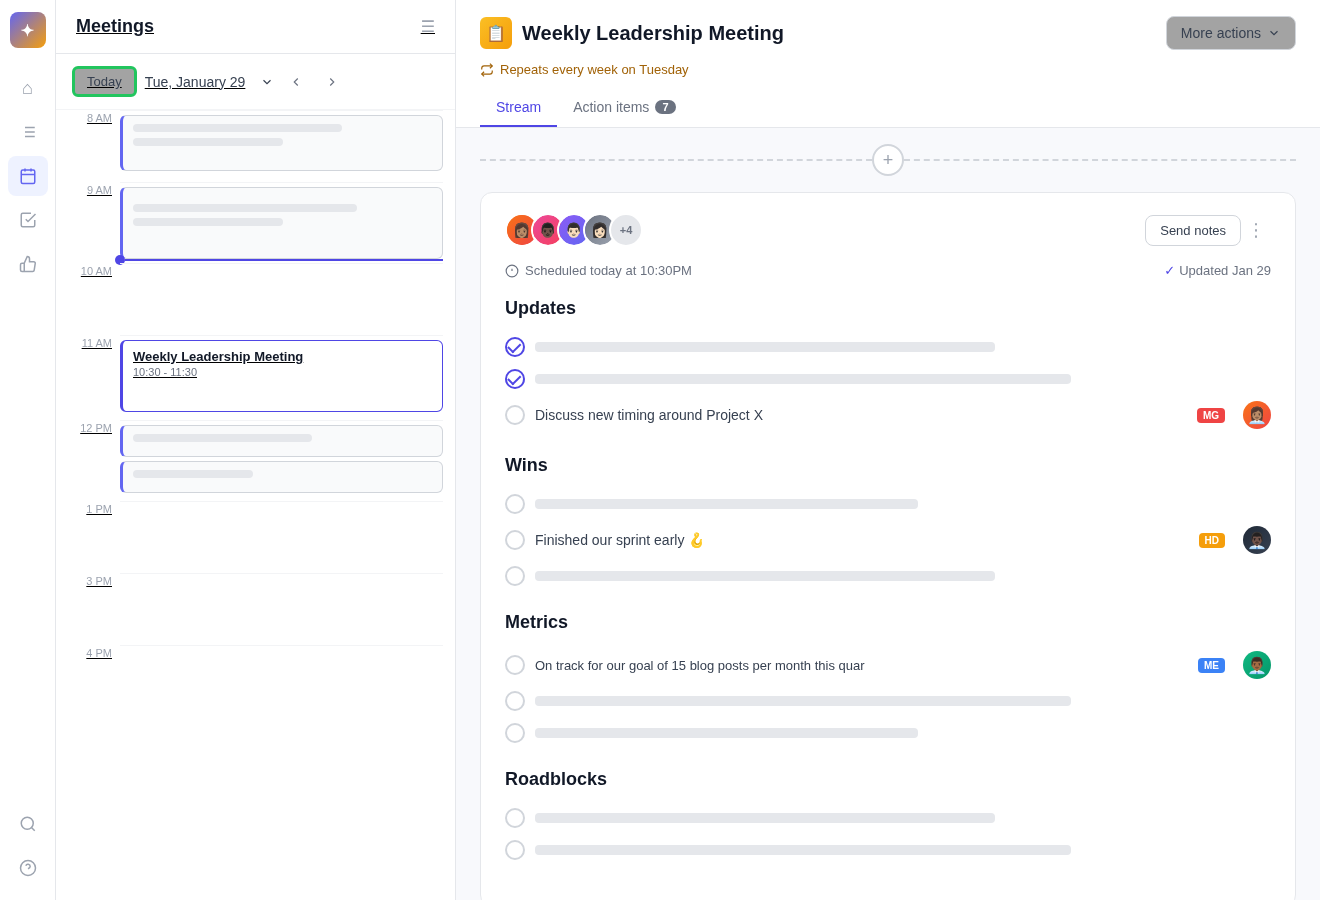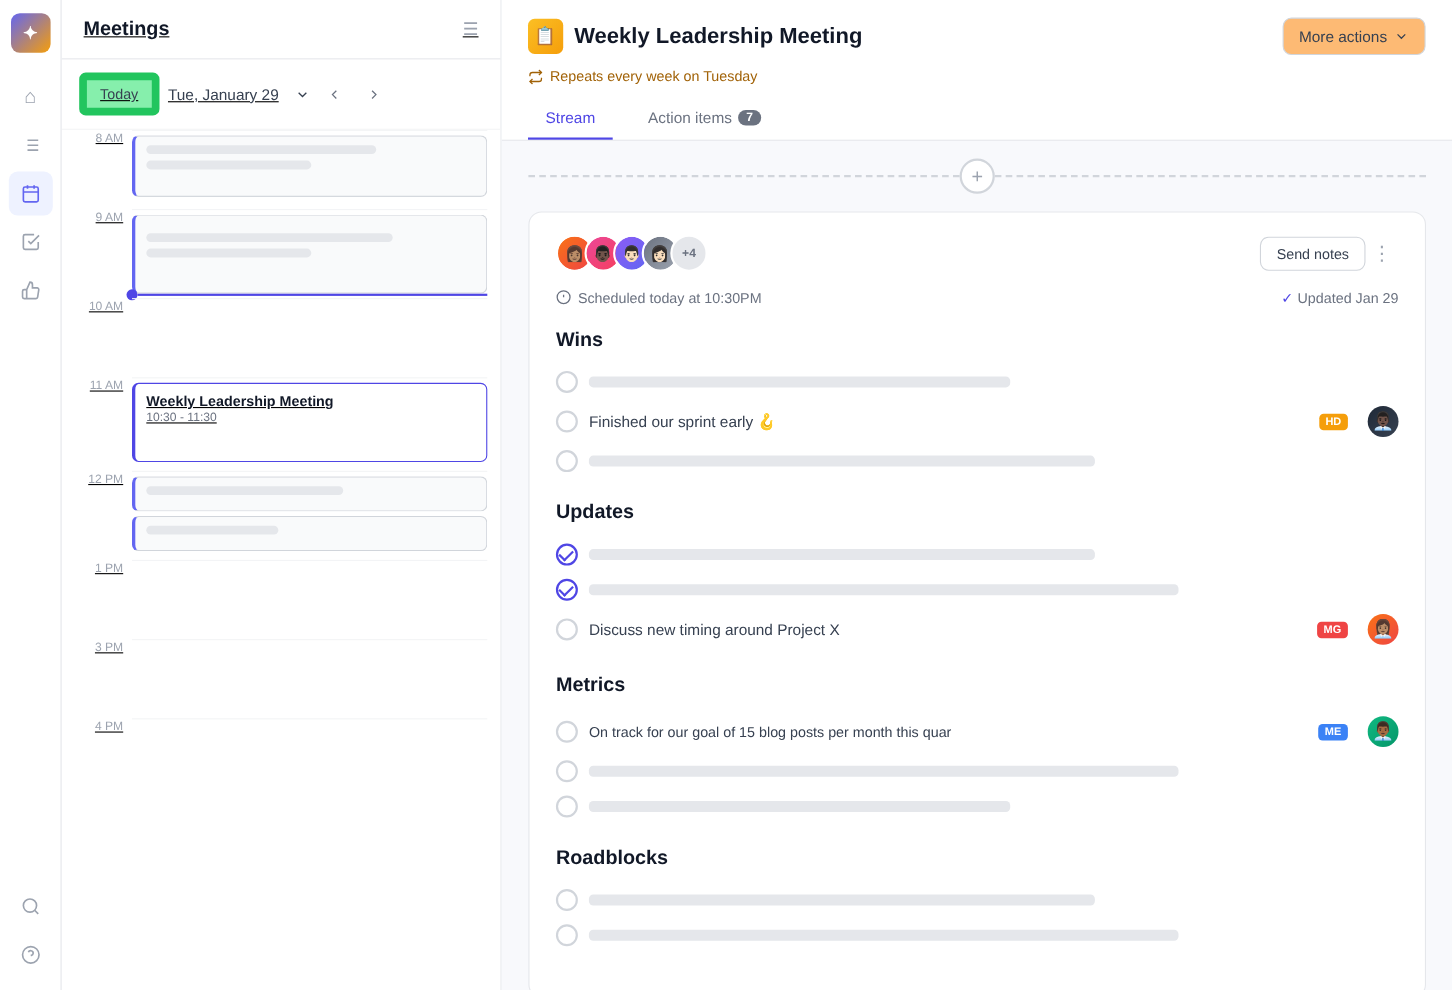--- a/index.html
+++ b/index.html
@@ -59,22 +59,22 @@
       color: #9ca3af; cursor: pointer; font-size: 16px;
     }
 
     
     .cal-nav {
       padding: 12px 16px;
       display: flex; align-items: center; gap: 8px;
       border-bottom: 1px solid #f3f4f6;
     }
     .today-btn {
-      border: 7px solid #22c55e;
-      background: #86efac;
+      border: 3px solid #22c55e;
+      background: #a3a3a3;
       padding: 5px 12px;
       border-radius: 6px;
       font-size: 13px;
       font-weight: 500;
       cursor: pointer;
       color: #374151;
     }
     .date-selector {
       display: flex; align-items: center; gap: 15px;
       font-size: 14px; font-weight: 500; color: #374151;
@@ -189,35 +189,35 @@
       border-radius: 6px;
       display: flex; align-items: center; justify-content: center;
       font-size: 16px;
     }
     .meeting-title {
       font-size: 20px; font-weight: 600; color: #111827;
     }
     .more-actions-btn {
       display: flex; align-items: center; gap: 6px;
       border: 1px solid #d1d5db;
-      background: #fdba74;
+      background: #a3a3a3;
       padding: 8px 14px;
       border-radius: 8px;
       font-size: 14px;
       font-weight: 500;
       cursor: pointer;
       color: #374151;
     }
     .repeat-info {
       display: flex; align-items: center; gap: 6px;
       font-size: 13px; color: #a16207;
       margin-bottom: 12px;
     }
     .tabs {
-      display: flex; gap: 16px;
+      display: flex; gap: 0;
     }
     .tab {
       padding: 10px 16px;
       font-size: 14px;
       font-weight: 500;
       color: #6b7280;
       cursor: pointer;
       border-bottom: 2px solid transparent;
       display: flex; align-items: center; gap: 6px;
     }
@@ -311,21 +311,21 @@
       border-radius: 6px; cursor: pointer; color: #9ca3af; font-size: 18px;
     }
 
     
     .meta-row {
       display: flex; align-items: center; justify-content: space-between;
       margin-bottom: 20px;
       font-size: 13px;
     }
     .scheduled-info {
-      display: flex; gap: 6px; color: #6b7280;
+      display: flex; align-items: center; gap: 6px; color: #6b7280;
     }
     .updated-info {
       display: flex; align-items: center; gap: 4px; color: #6b7280;
     }
     .check-icon { color: #4f46e5; }
 
     
     .section-title {
       font-size: 18px; font-weight: 600; color: #111827;
       margin-bottom: 12px;
@@ -616,56 +616,56 @@
             </svg>
           <span>Scheduled today at 10:30PM</span>
         </div>
         <div class="updated-info">
           <span class="check-icon">✓</span>
           <span>Updated Jan 29</span>
         </div>
       </div>
 
       <div class="section-block">
+        <div class="section-title">Updates</div>
+        <div class="item-row">
+          <div class="checkbox-circle checked"></div>
+          <div class="item-placeholder w60"></div>
+        </div>
+        <div class="item-row">
+          <div class="checkbox-circle checked"></div>
+          <div class="item-placeholder w70"></div>
+        </div>
+        <div class="item-row">
+          <div class="checkbox-circle"></div>
+          <span class="item-text">Discuss new timing around Project X</span>
+          <span class="tag tag-red">MG</span>
+          <div class="item-avatar av-orange" style="display:flex;align-items:center;justify-content:center;font-size:16px;margin-left:8px;">👩🏽‍💼</div>
+        </div>
+      </div>
+
+      <div class="section-block">
         <div class="section-title">Wins</div>
         <div class="item-row">
           <div class="checkbox-circle"></div>
           <div class="item-placeholder w50"></div>
         </div>
         <div class="item-row">
           <div class="checkbox-circle"></div>
           <span class="item-text">Finished our sprint early 🪝</span>
           <span class="tag tag-yellow">HD</span>
           <div class="item-avatar av-dark" style="display:flex;align-items:center;justify-content:center;font-size:16px;margin-left:8px;">👨🏿‍💼</div>
         </div>
         <div class="item-row">
           <div class="checkbox-circle"></div>
           <div class="item-placeholder w60"></div>
         </div>
       </div>
 
       <div class="section-block">
-        <div class="section-title">Updates</div>
-        <div class="item-row">
-          <div class="checkbox-circle checked"></div>
-          <div class="item-placeholder w60"></div>
-        </div>
-        <div class="item-row">
-          <div class="checkbox-circle checked"></div>
-          <div class="item-placeholder w70"></div>
-        </div>
-        <div class="item-row">
-          <div class="checkbox-circle"></div>
-          <span class="item-text">Discuss new timing around Project X</span>
-          <span class="tag tag-red">MG</span>
-          <div class="item-avatar av-orange" style="display:flex;align-items:center;justify-content:center;font-size:16px;margin-left:8px;">👩🏽‍💼</div>
-        </div>
-      </div>
-
-      <div class="section-block">
         <div class="section-title">Metrics</div>
         <div class="item-row">
           <div class="checkbox-circle"></div>
           <span class="item-text" style="font-size:13px;">On track for our goal of 15 blog posts per month this quar</span>
           <span class="tag tag-blue">ME</span>
           <div class="item-avatar av-green" style="display:flex;align-items:center;justify-content:center;font-size:16px;margin-left:8px;">👨🏾‍💼</div>
         </div>
         <div class="item-row">
           <div class="checkbox-circle"></div>
           <div class="item-placeholder w70"></div>

